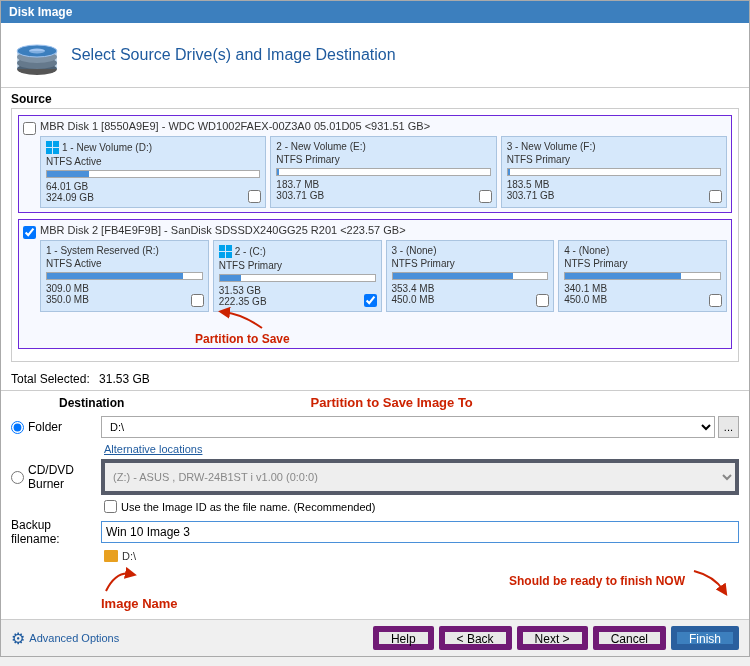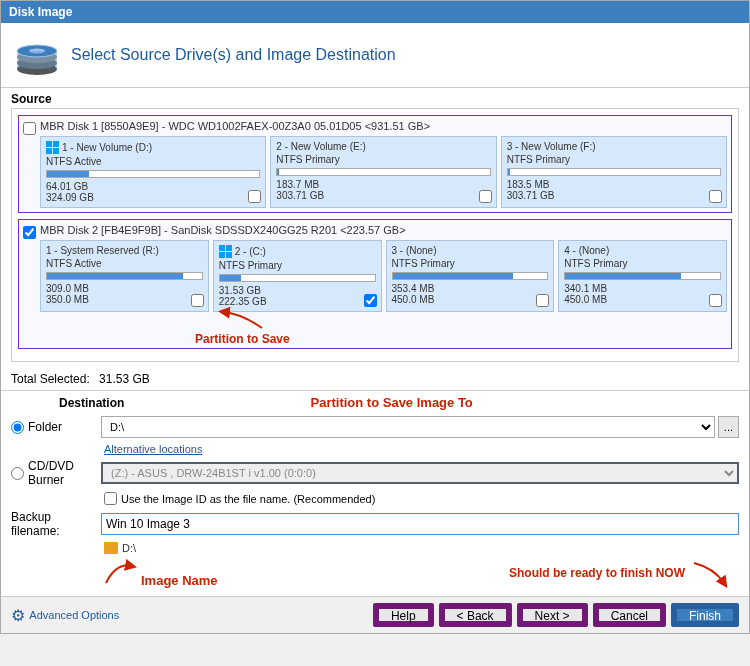--- a/index.html
+++ b/index.html
@@ -190,22 +190,22 @@
     }
     .cd-label {
       width: 90px;
       display: flex;
       align-items: center;
       gap: 4px;
       font-size: 12px;
     }
     .cd-dropdown {
       flex: 1;
-      height: 22px;
-      border: 2px solid #0f172a;
+      height: 36px;
+      border: 4px solid #0f172a;
       background: #e8e8e8;
       font-size: 11px;
       padding: 1px 4px;
       color: #555;
     }
     .use-image-id-row {
       margin-left: 93px;
       margin-bottom: 5px;
       display: flex;
       align-items: center;
@@ -504,21 +504,21 @@
       <span class="backup-label">Backup filename:</span>
       <input type="text" class="backup-input" value="Win 10 Image 3" style="">
     </div>
 
     <div class="folder-hint">
       <div class="folder-icon-small"></div>
       <span>D:\</span>
     </div>
 
     <div style="display:flex; justify-content:space-between; align-items:flex-start; margin-top:4px; position:relative;">
-      <div style="display:flex; align-items:flex-end; margin-left:90px;">
+      <div style="display:flex; align-items:flex-start; margin-left:90px;flex-direction:column;">
         <svg width="40" height="30" viewBox="0 0 40 30">
           <defs>
             <marker id="arrowhead2" markerWidth="6" markerHeight="6" refX="3" refY="3" orient="auto">
               <polygon points="0 0, 6 3, 0 6" fill="#cc2200"></polygon>
             </marker>
           </defs>
           <path d="M5,25 Q15,5 30,8" stroke="#cc2200" stroke-width="2" fill="none" marker-end="url(#arrowhead2)"></path>
         </svg>
         <span style="color:#cc2200; font-weight:bold; font-size:13px;">Image Name</span>
       </div>

